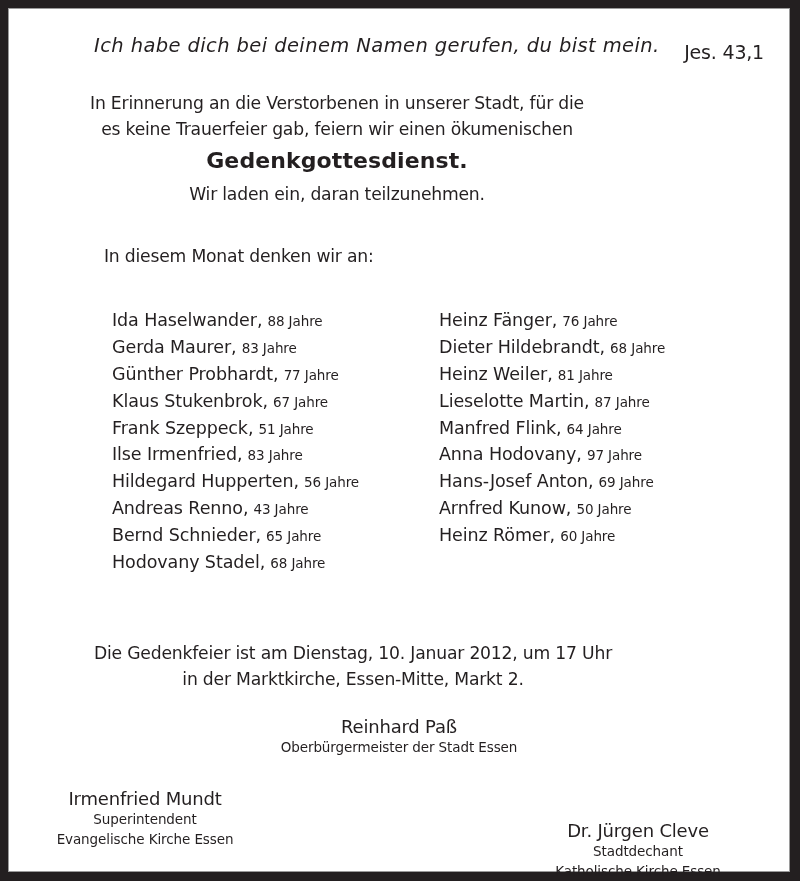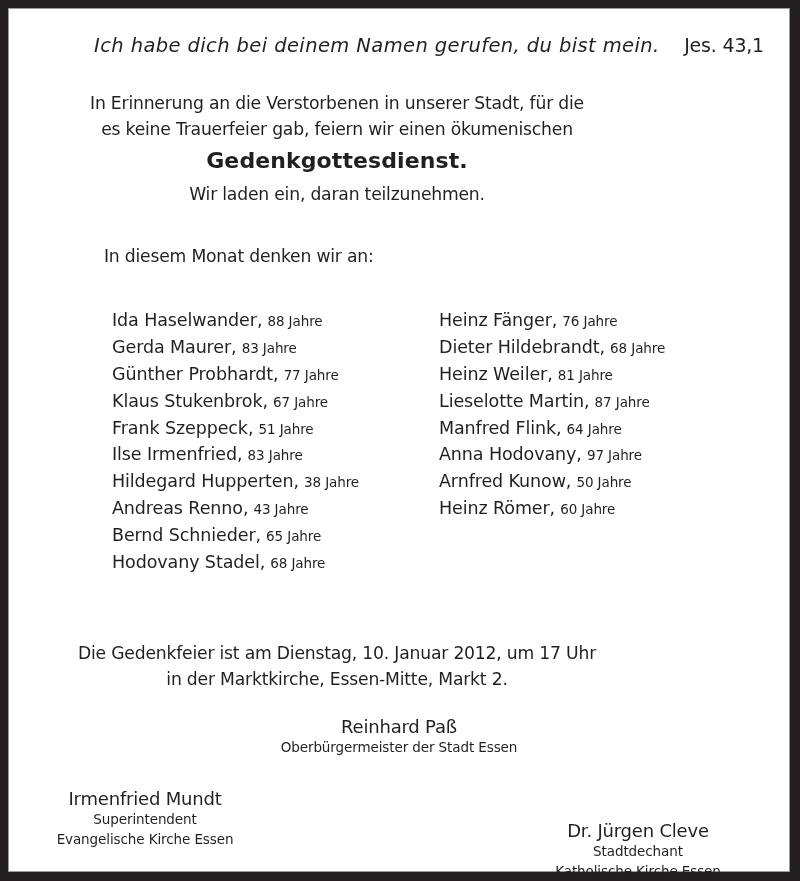--- a/index.html
+++ b/index.html
@@ -20,35 +20,35 @@
     }
     .abs { position: absolute; white-space: nowrap; }
     .quote {
       left: 86px; top: 26px;
       font-size: 19.5px; font-style: italic;
       letter-spacing: 0.4px;
       font-family: "DejaVu Sans", sans-serif;
       font-weight: 300;
     }
     .verse {
-      right: 26px; top: 26px;
+      right: 26px; top: 33px;
       font-size: 19px; letter-spacing: -0.2px;
     }
     .center { left: 0; width: 658px; text-align: center; }
     .intro { font-size: 17.2px; letter-spacing: -0.2px; line-height: 26px; }
     .headline { font-size: 22px; font-weight: bold; letter-spacing: 0.1px; }
     .invite { font-size: 17.2px; letter-spacing: -0.2px; }
     .month { left: 96px; top: 238px; font-size: 17.2px; letter-spacing: -0.2px; }
     .col { position: absolute; top: 302px; }
     .col-left { left: 104px; }
     .col-right { left: 431px; }
     .name-row { height: 26.9px; white-space: nowrap; }
     .name { font-size: 17.5px; letter-spacing: -0.1px; }
     .age { font-size: 13.5px; letter-spacing: -0.1px; }
-    .event { font-size: 17.2px; letter-spacing: -0.2px; line-height: 26px; }
+    .event { font-size: 17.2px; letter-spacing: -0.2px; line-height: 26px; padding-left: 16px; }
     .sig-name { font-size: 18px; letter-spacing: -0.2px; }
     .sig-title { font-size: 13.5px; letter-spacing: -0.1px; line-height: 20px; }
     .sig-block { position: absolute; text-align: center; }
   </style>
 </head>
 <body>
 
 <div class="page">
 
   <div class="abs quote">Ich habe dich bei deinem Namen gerufen, du bist mein.</div>
@@ -63,33 +63,34 @@
 
   <div class="abs month">In diesem Monat denken wir an:</div>
 
   <div class="col col-left">
     <div class="name-row"><span class="name">Ida Haselwander,</span> <span class="age">88 Jahre</span></div>
     <div class="name-row"><span class="name">Gerda Maurer,</span> <span class="age">83 Jahre</span></div>
     <div class="name-row"><span class="name">Günther Probhardt,</span> <span class="age">77 Jahre</span></div>
     <div class="name-row"><span class="name">Klaus Stukenbrok,</span> <span class="age">67 Jahre</span></div>
     <div class="name-row"><span class="name">Frank Szeppeck,</span> <span class="age">51 Jahre</span></div>
     <div class="name-row"><span class="name">Ilse Irmenfried,</span> <span class="age">83 Jahre</span></div>
-    <div class="name-row"><span class="name">Hildegard Hupperten,</span> <span class="age">38 Jahre</span></div>
+    <div class="name-row"><span class="name">Hildegard Hupperten,</span> <span class="age">56 Jahre</span></div>
     <div class="name-row"><span class="name">Andreas Renno,</span> <span class="age">43 Jahre</span></div>
     <div class="name-row"><span class="name">Bernd Schnieder,</span> <span class="age">65 Jahre</span></div>
     <div class="name-row"><span class="name">Hodovany Stadel,</span> <span class="age">68 Jahre</span></div>
   </div>
 
   <div class="col col-right">
     <div class="name-row"><span class="name">Heinz Fänger,</span> <span class="age">76 Jahre</span></div>
     <div class="name-row"><span class="name">Dieter Hildebrandt,</span> <span class="age">68 Jahre</span></div>
     <div class="name-row"><span class="name">Heinz Weiler,</span> <span class="age">81 Jahre</span></div>
     <div class="name-row"><span class="name">Lieselotte Martin,</span> <span class="age">87 Jahre</span></div>
     <div class="name-row"><span class="name">Manfred Flink,</span> <span class="age">64 Jahre</span></div>
     <div class="name-row"><span class="name">Anna Hodovany,</span> <span class="age">97 Jahre</span></div>
+    <div class="name-row"><span class="name">Hans-Josef Anton,</span> <span class="age">69 Jahre</span></div>
     <div class="name-row"><span class="name">Arnfred Kunow,</span> <span class="age">50 Jahre</span></div>
     <div class="name-row"><span class="name">Heinz Römer,</span> <span class="age">60 Jahre</span></div>
   </div>
 
   <div class="abs center event" style="top:632px;">
     <div>Die Gedenkfeier ist am Dienstag, 10. Januar 2012, um 17 Uhr</div>
     <div>in der Marktkirche, Essen-Mitte, Markt 2.</div>
   </div>
 
   <div class="sig-block" style="left:0; width:782px; top:708px;">

